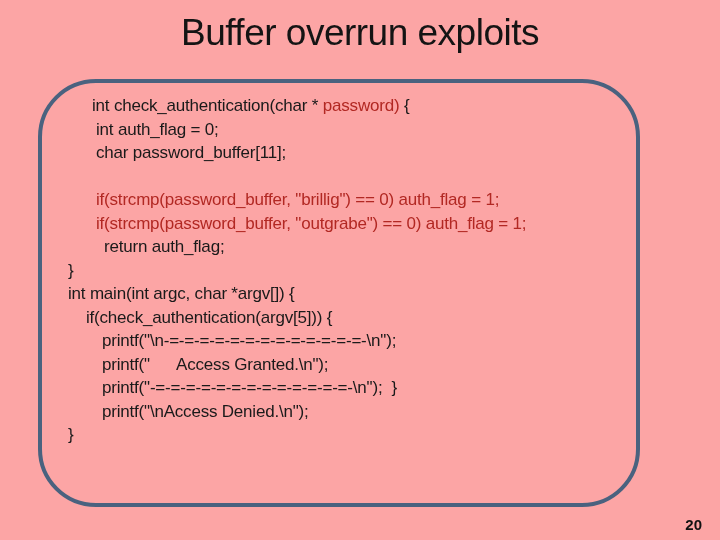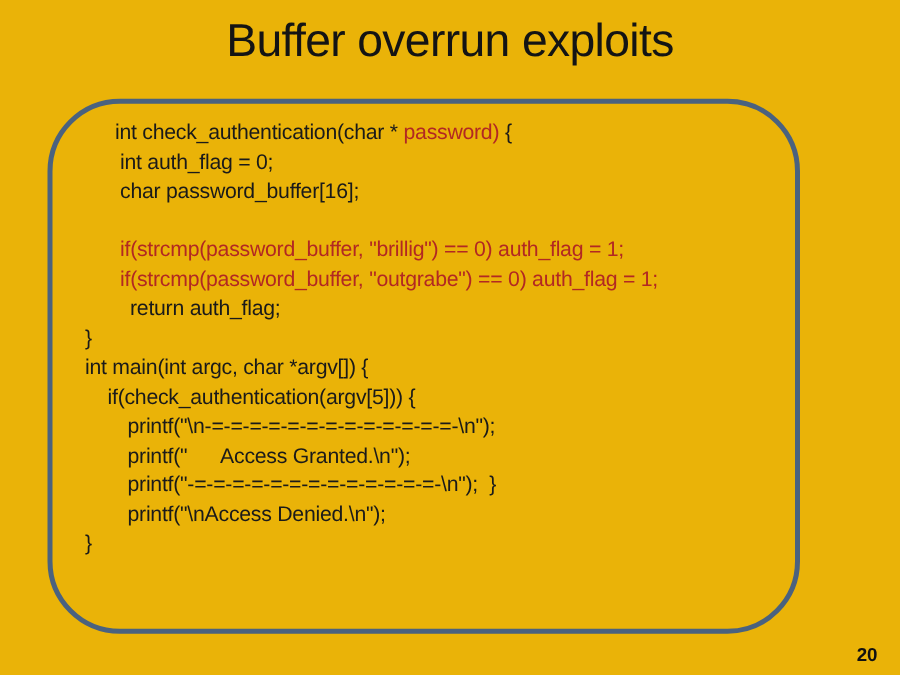--- a/index.html
+++ b/index.html
@@ -6,21 +6,21 @@
   html, body {
     width: 720px; height: 540px;
     background: #ffffff;
     font-family: "Liberation Sans", "DejaVu Sans", sans-serif;
     overflow: hidden;
     position: relative;
   }
   .slide {
     position: absolute;
     width: 720px; height: 540px;
-    background: #eab308;
+    background: #fca5a5;
   }
   .slide-title {
     position: absolute;
     top: 12px; left: 0;
     width: 100%;
     text-align: center;
     font-size: 37px;
     font-weight: 400;
     letter-spacing: -0.5px;
     color: #141414;
@@ -60,21 +60,21 @@
 </head>
 <body>
 
 <div class="slide">
   <div class="slide-title">Buffer overrun exploits</div>
 
   <div class="code-box">
     <div class="code-block">
         <div class="code-line" style="padding-left: 50px;"><span class="black">int check_authentication(char * </span><span class="red">password)</span><span class="black"> {</span></div>
         <div class="code-line" style="padding-left: 54px;"><span class="black">int auth_flag = 0;</span></div>
-        <div class="code-line" style="padding-left: 54px;"><span class="black">char password_buffer[16];</span></div>
+        <div class="code-line" style="padding-left: 54px;"><span class="black">char password_buffer[11];</span></div>
         <div class="code-line" style="padding-left: 54px;">&nbsp;</div>
         <div class="code-line" style="padding-left: 54px;"><span class="red">if(strcmp(password_buffer, "brillig") == 0) auth_flag = 1;</span></div>
         <div class="code-line" style="padding-left: 54px;"><span class="red">if(strcmp(password_buffer, "outgrabe") == 0) auth_flag = 1;</span></div>
         <div class="code-line" style="padding-left: 62px;"><span class="black">return auth_flag;</span></div>
         <div class="code-line" style="padding-left: 26px;"><span class="black">}</span></div>
         <div class="code-line" style="padding-left: 26px;"><span class="black">int main(int argc, char *argv[]) {</span></div>
         <div class="code-line" style="padding-left: 44px;"><span class="black">if(check_authentication(argv[5])) {</span></div>
         <div class="code-line" style="padding-left: 60px;"><span class="black">printf("\n-=-=-=-=-=-=-=-=-=-=-=-=-=-\n");</span></div>
         <div class="code-line" style="padding-left: 60px;"><span class="black">printf("      Access Granted.\n");</span></div>
         <div class="code-line" style="padding-left: 60px;"><span class="black">printf("-=-=-=-=-=-=-=-=-=-=-=-=-=-\n");  }</span></div>

